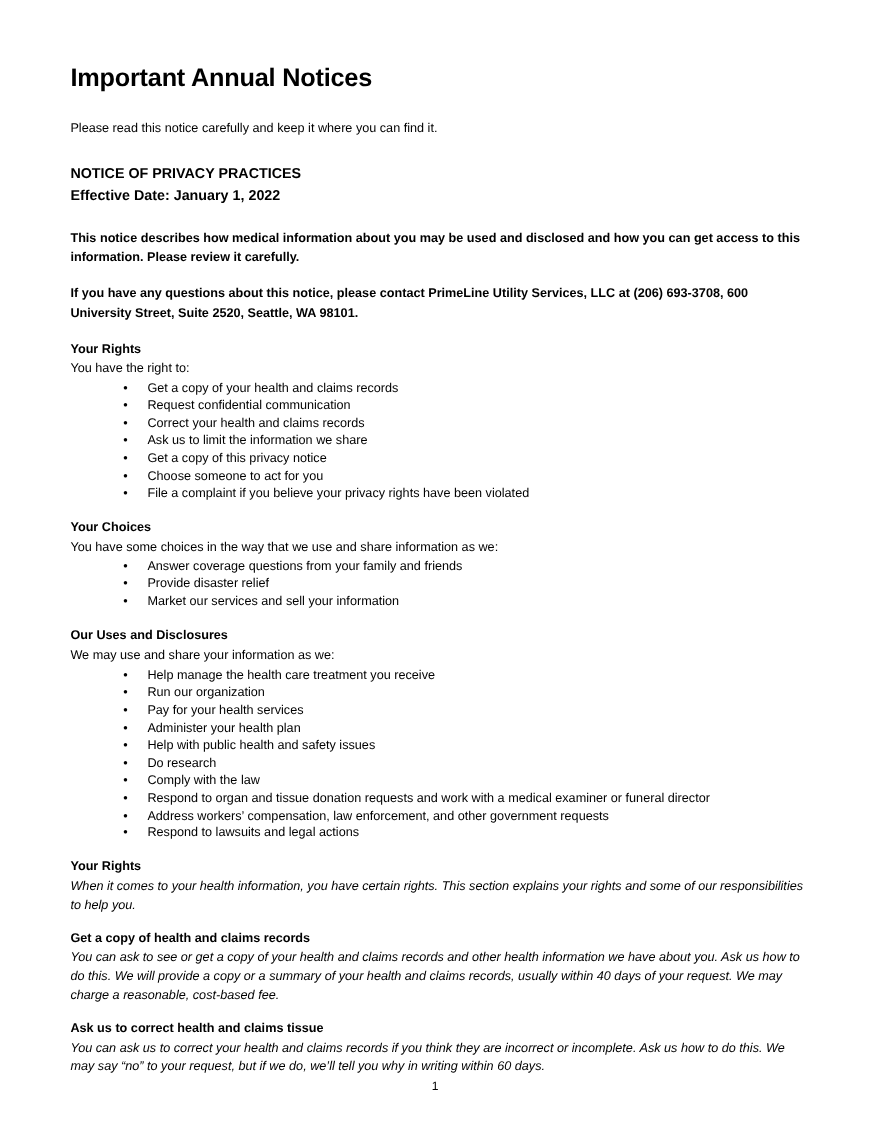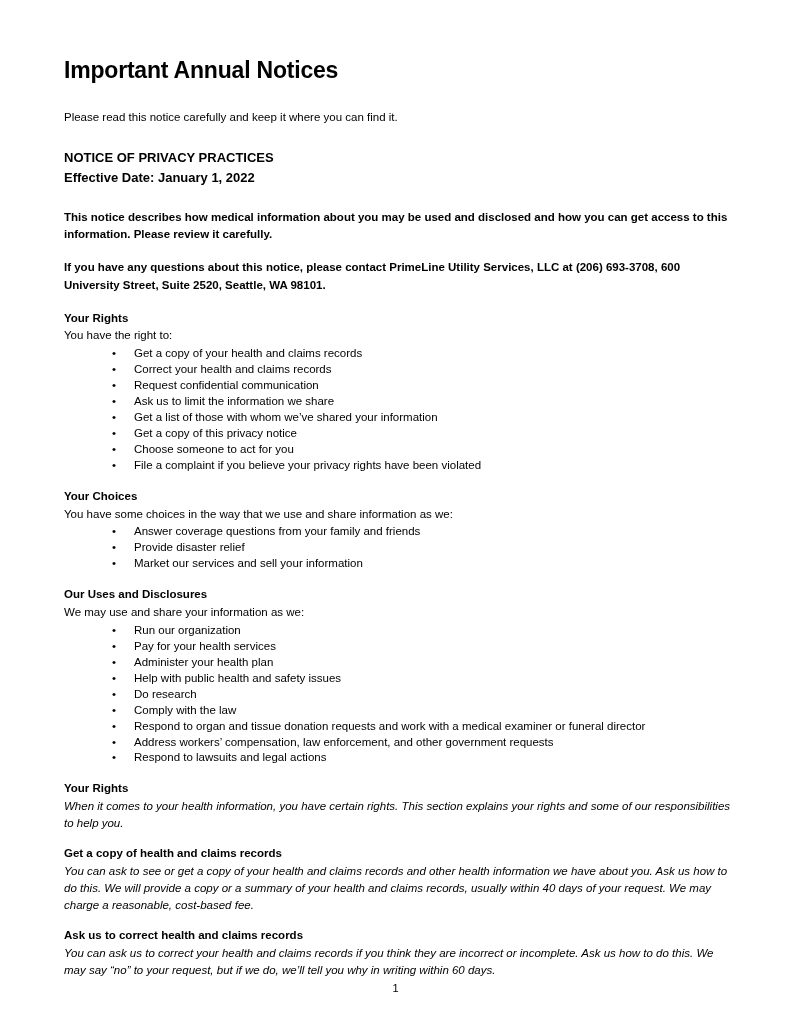--- a/index.html
+++ b/index.html
@@ -116,44 +116,44 @@
 
   <p class="body-bold">This notice describes how medical information about you may be used and disclosed and how you can get access to this information. Please review it carefully.</p>
 
   <p class="body-bold">If you have any questions about this notice, please contact PrimeLine Utility Services, LLC at (206) 693-3708, 600 University Street, Suite 2520, Seattle, WA  98101.</p>
 
   <div class="block">
     <div class="sub-head">Your Rights</div>
     <div class="sub-intro">You have the right to:</div>
     <ul class="bullets">
       <li>Get a copy of your health and claims records</li>
+      <li>Request confidential communication</li>
       <li>Correct your health and claims records</li>
-      <li>Request confidential communication</li>
       <li>Ask us to limit the information we share</li>
-      <li>Get a list of those with whom we’ve shared your information</li>
       <li>Get a copy of this privacy notice</li>
       <li>Choose someone to act for you</li>
       <li>File a complaint if you believe your privacy rights have been violated</li>
     </ul>
   </div>
 
   <div class="block">
     <div class="sub-head">Your Choices</div>
     <div class="sub-intro">You have some choices in the way that we use and share information as we:</div>
     <ul class="bullets">
       <li>Answer coverage questions from your family and friends</li>
       <li>Provide disaster relief</li>
       <li>Market our services and sell your information</li>
     </ul>
   </div>
 
   <div class="block">
     <div class="sub-head">Our Uses and Disclosures</div>
     <div class="sub-intro">We may use and share your information as we:</div>
     <ul class="bullets">
+      <li>Help manage the health care treatment you receive</li>
       <li>Run our organization</li>
       <li>Pay for your health services</li>
       <li>Administer your health plan</li>
       <li>Help with public health and safety issues</li>
       <li>Do research</li>
       <li>Comply with the law</li>
       <li>Respond to organ and tissue donation requests and work with a medical examiner or funeral director</li>
       <li>Address workers’ compensation, law enforcement, and other government requests</li>
       <li>Respond to lawsuits and legal actions</li>
     </ul>
@@ -163,19 +163,19 @@
     <div class="sub-head">Your Rights</div>
     <p class="para">When it comes to your health information, you have certain rights. This section explains your rights and some of our responsibilities to help you.</p>
   </div>
 
   <div class="block">
     <div class="sub-head">Get a copy of health and claims records</div>
     <p class="para">You can ask to see or get a copy of your health and claims records and other health information we have about you. Ask us how to do this. We will provide a copy or a summary of your health and claims records, usually within 40 days of your request. We may charge a reasonable, cost-based fee.</p>
   </div>
 
   <div class="block">
-    <div class="sub-head">Ask us to correct health and claims records</div>
+    <div class="sub-head">Ask us to correct health and claims tissue</div>
     <p class="para tight">You can ask us to correct your health and claims records if you think they are incorrect or incomplete. Ask us how to do this. We may say “no” to your request, but if we do, we’ll tell you why in writing within 60 days.</p>
   </div>
 
   <div class="page-number">1</div>
 
 </div>
 
 </body></html>

